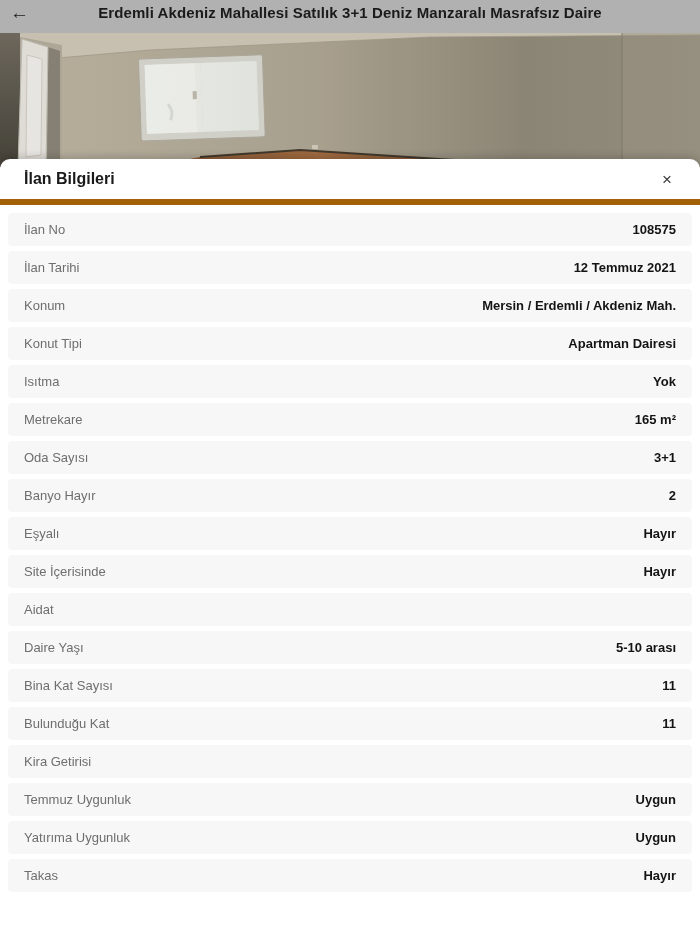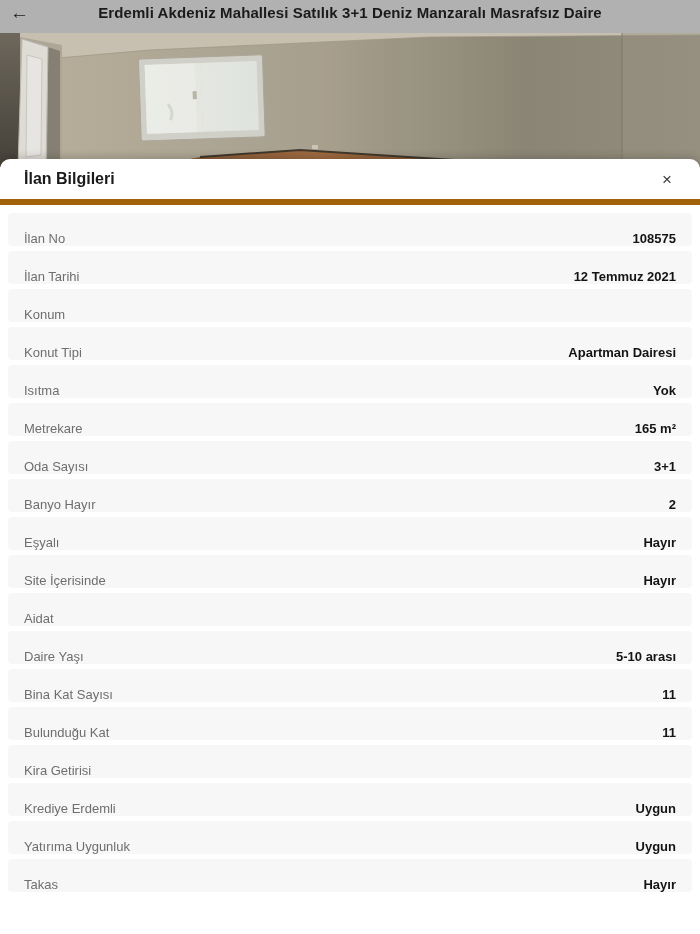--- a/index.html
+++ b/index.html
@@ -82,21 +82,21 @@
     font-family: inherit;
   }
 
   .rows { padding-top: 8px; }
   .row {
     height: 33px;
     margin: 0 8px 5px 8px;
     background: #f7f7f7;
     border-radius: 4px;
     display: flex;
-    align-items: flex-end;
+    align-items: center;
     justify-content: space-between;
     padding: 0 16px;
   }
   .row .label { font-size: 13px; color: #6e6e6e; }
   .row .value { font-size: 13px; font-weight: 700; color: #141414; }
 </style>
 </head>
 <body>
 
 <div class="screen">
@@ -172,20 +172,21 @@
         <div class="row">
           <span class="label">İlan No</span>
           <span class="value">108575</span>
         </div>
         <div class="row">
           <span class="label">İlan Tarihi</span>
           <span class="value">12 Temmuz 2021</span>
         </div>
         <div class="row">
           <span class="label">Konum</span>
+          <span class="value">Mersin / Erdemli / Akdeniz Mah.</span>
         </div>
         <div class="row">
           <span class="label">Konut Tipi</span>
           <span class="value">Apartman Dairesi</span>
         </div>
         <div class="row">
           <span class="label">Isıtma</span>
           <span class="value">Yok</span>
         </div>
         <div class="row">
@@ -222,21 +223,21 @@
         </div>
         <div class="row">
           <span class="label">Bulunduğu Kat</span>
           <span class="value">11</span>
         </div>
         <div class="row">
           <span class="label">Kira Getirisi</span>
           <span class="value"></span>
         </div>
         <div class="row">
-          <span class="label">Krediye Erdemli</span>
+          <span class="label">Temmuz Uygunluk</span>
           <span class="value">Uygun</span>
         </div>
         <div class="row">
           <span class="label">Yatırıma Uygunluk</span>
           <span class="value">Uygun</span>
         </div>
         <div class="row">
           <span class="label">Takas</span>
           <span class="value">Hayır</span>
         </div>

